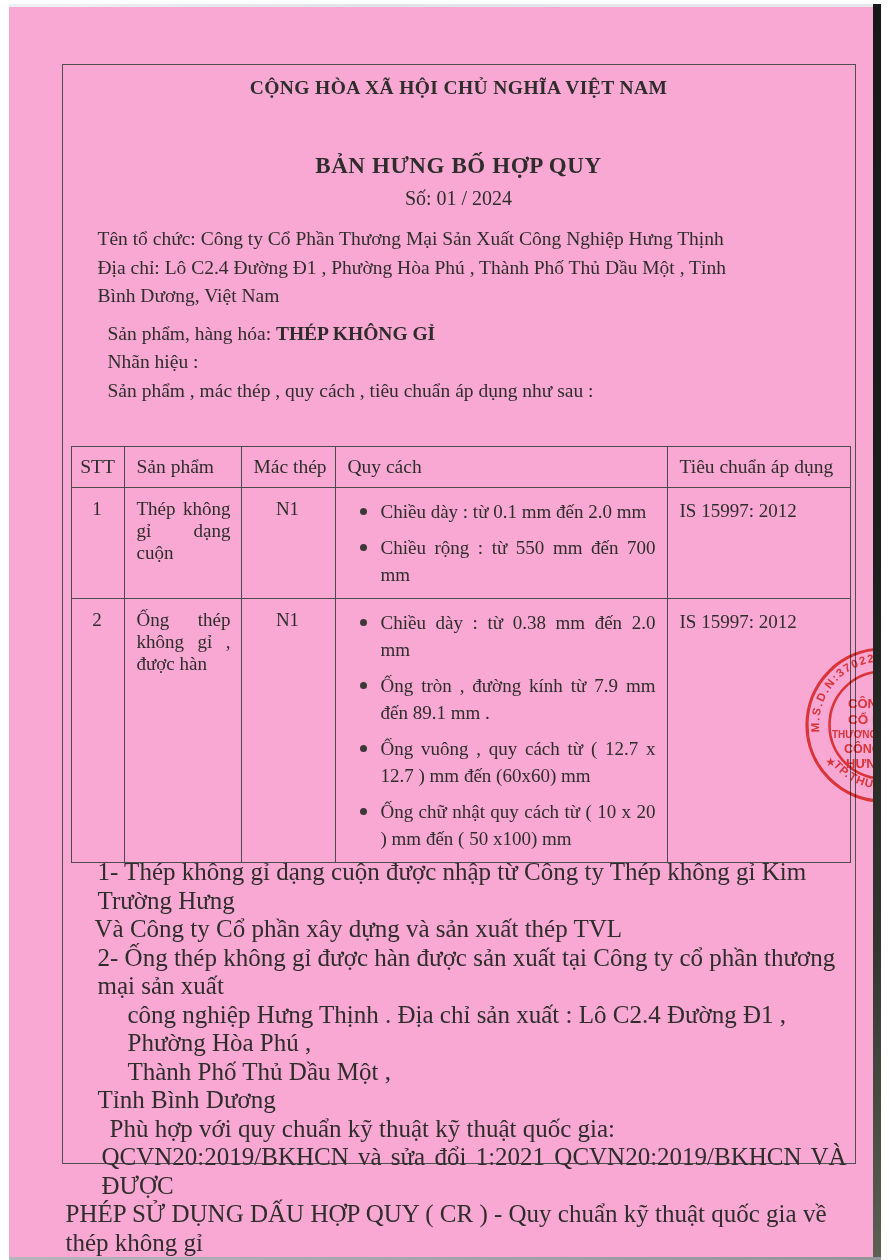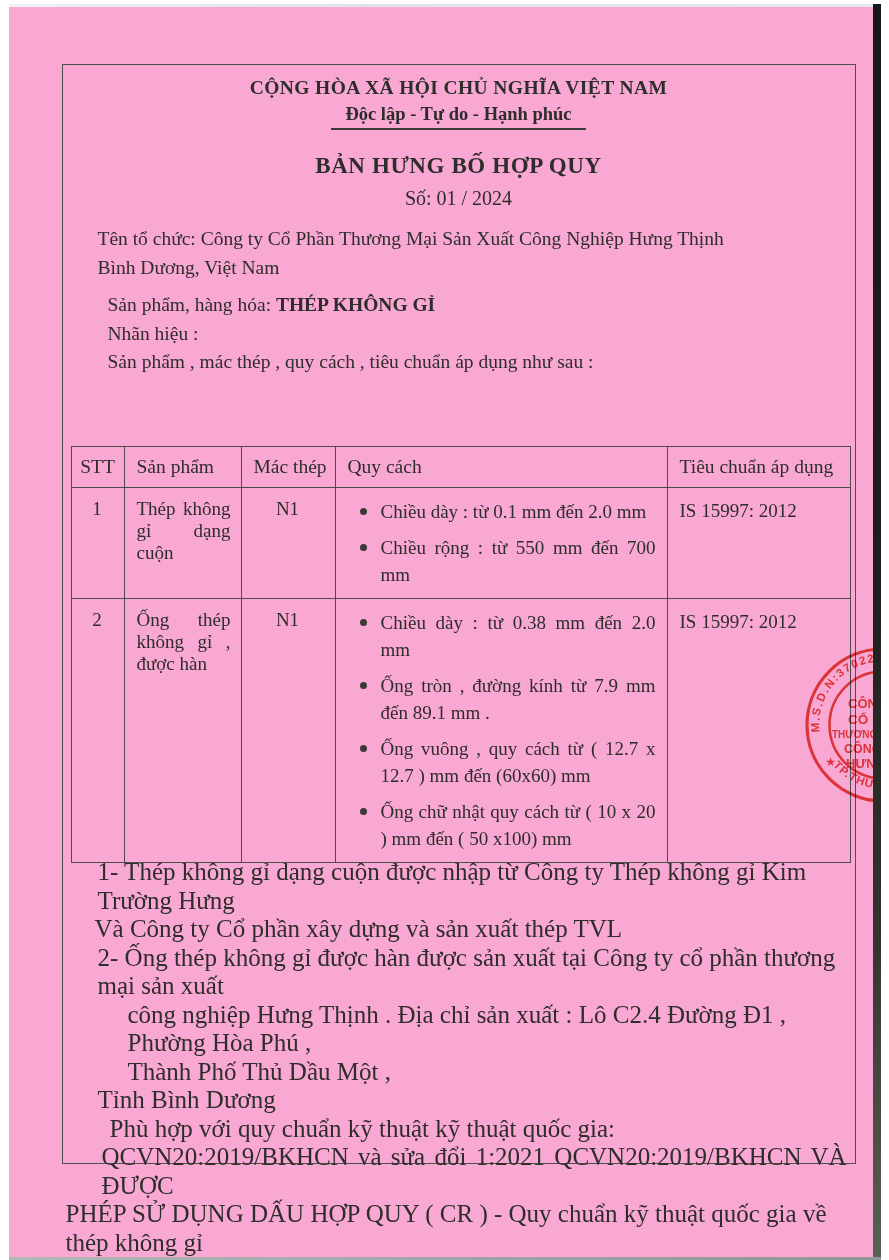--- a/index.html
+++ b/index.html
@@ -74,30 +74,28 @@
 <div class="scan">
 
   <div class="edge-top"></div>
   <div class="edge-right"></div>
   <div class="edge-bottom"></div>
 
   <div class="frame">
 
     <div class="centered nat-title">CỘNG HÒA XÃ HỘI CHỦ NGHĨA VIỆT NAM</div>
 
-    <div class="centered motto-wrap">
-      <span class="motto">Độc lập - Tự do - Hạnh phúc</span>
-    </div>
 
     <div class="centered doc-title">BẢN HƯNG BỐ HỢP QUY</div>
 
     <div class="centered doc-num">Số: 01 / 2024</div>
 
     <div class="org">
       <div class="ln">Tên tổ chức: Công ty Cổ Phần Thương Mại Sản Xuất Công Nghiệp Hưng Thịnh</div>
+      <div class="ln">Địa chỉ: Lô C2.4 Đường Đ1 , Phường Hòa Phú , Thành Phố Thủ Dầu Một , Tỉnh</div>
       <div class="ln">Bình Dương, Việt Nam</div>
       <div class="ln indent2 gap"><span>Sản phẩm, hàng hóa: </span><span class="bold">THÉP KHÔNG GỈ</span></div>
       <div class="ln indent2">Nhãn hiệu :</div>
       <div class="ln indent2">Sản phẩm , mác thép , quy cách , tiêu chuẩn áp dụng như sau :</div>
     </div>
 
     <table class="doc-table">
       <colgroup>
         <col style="width:53px">
           <col style="width:117px">

